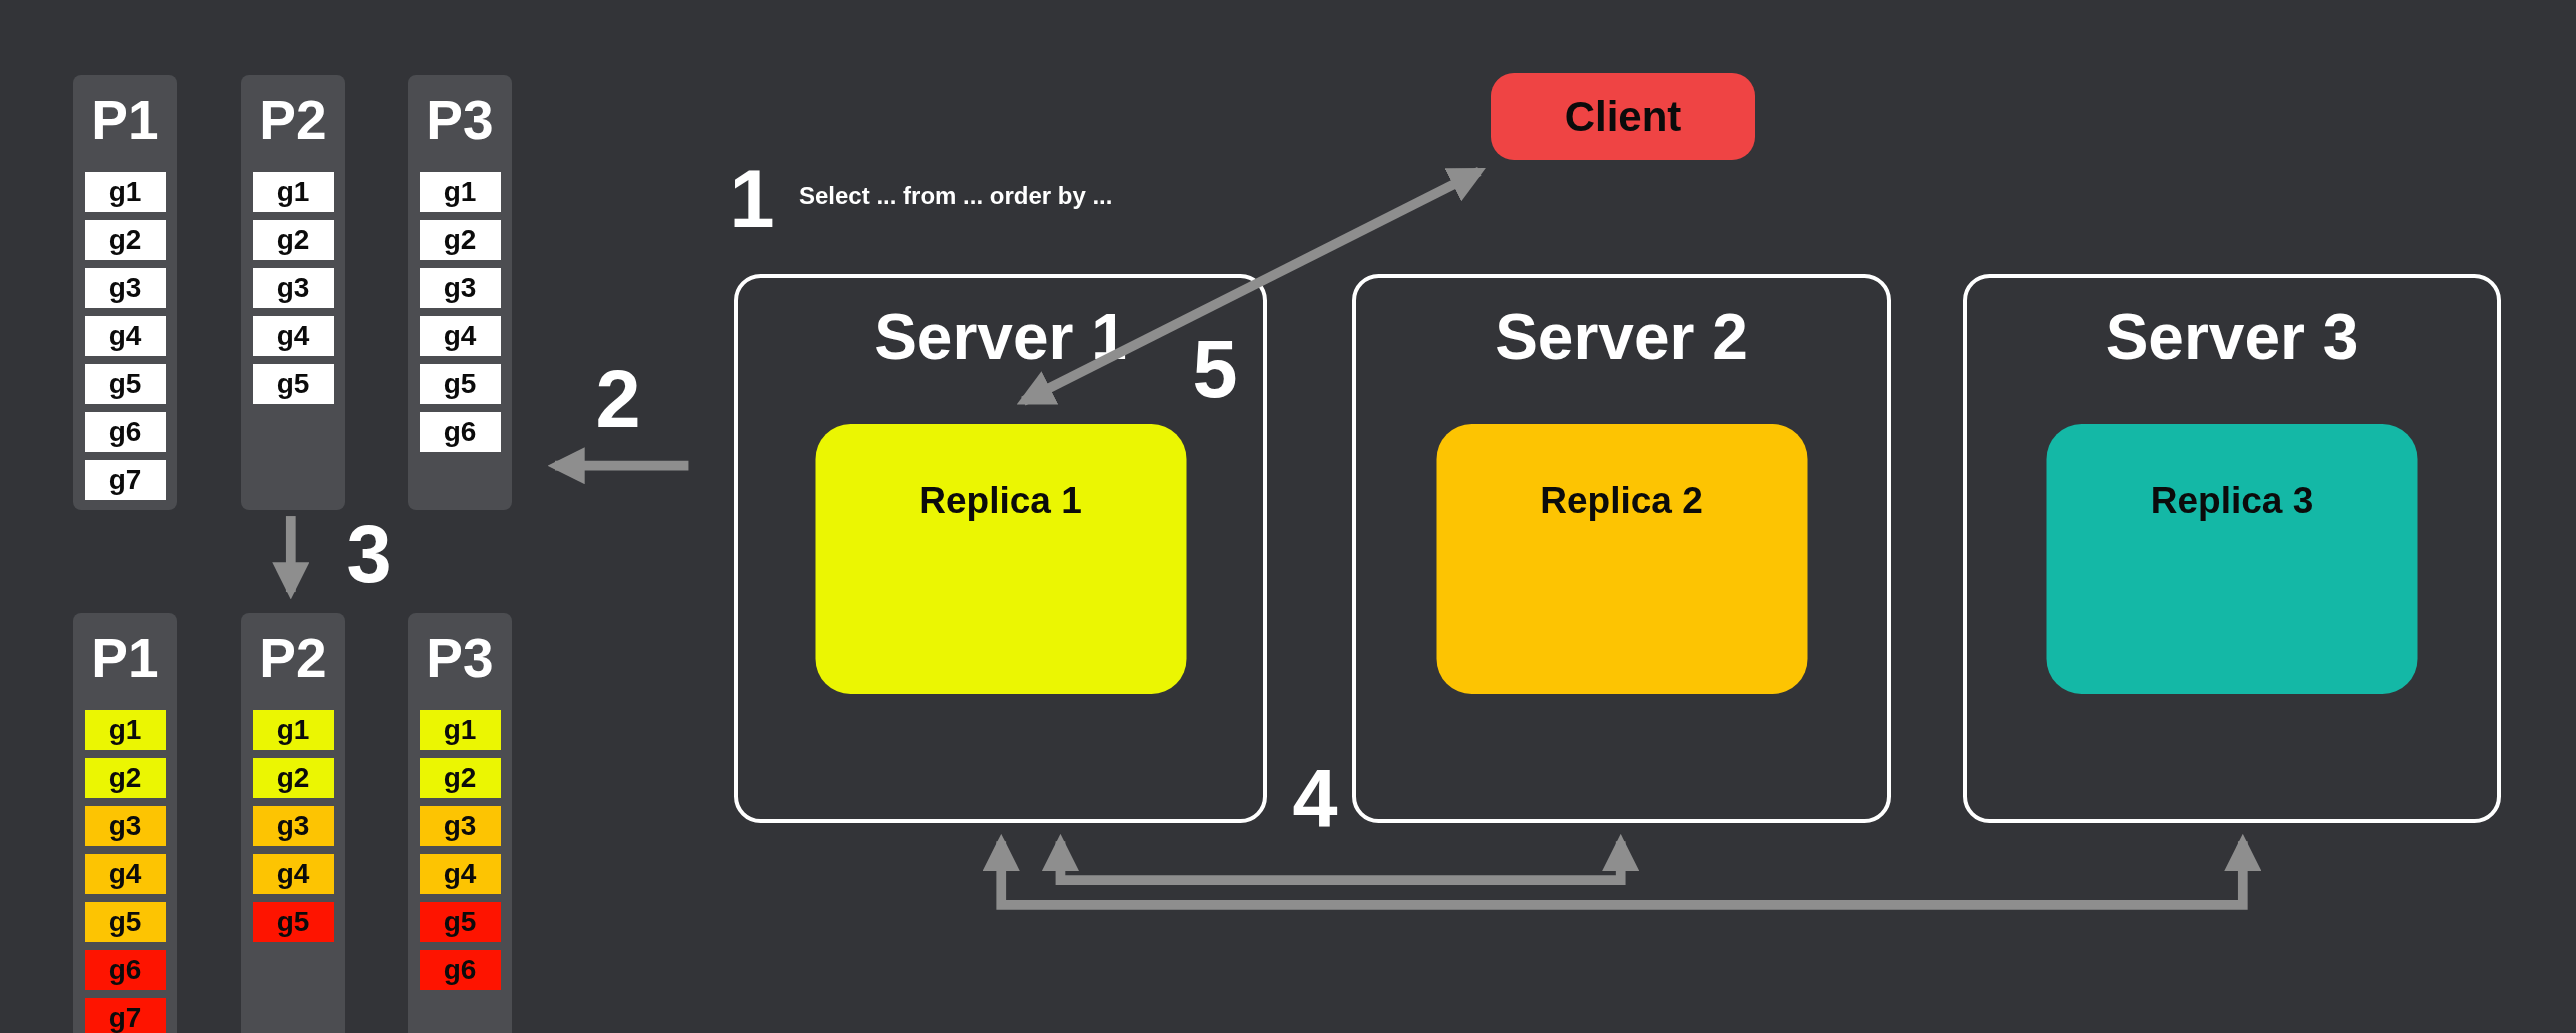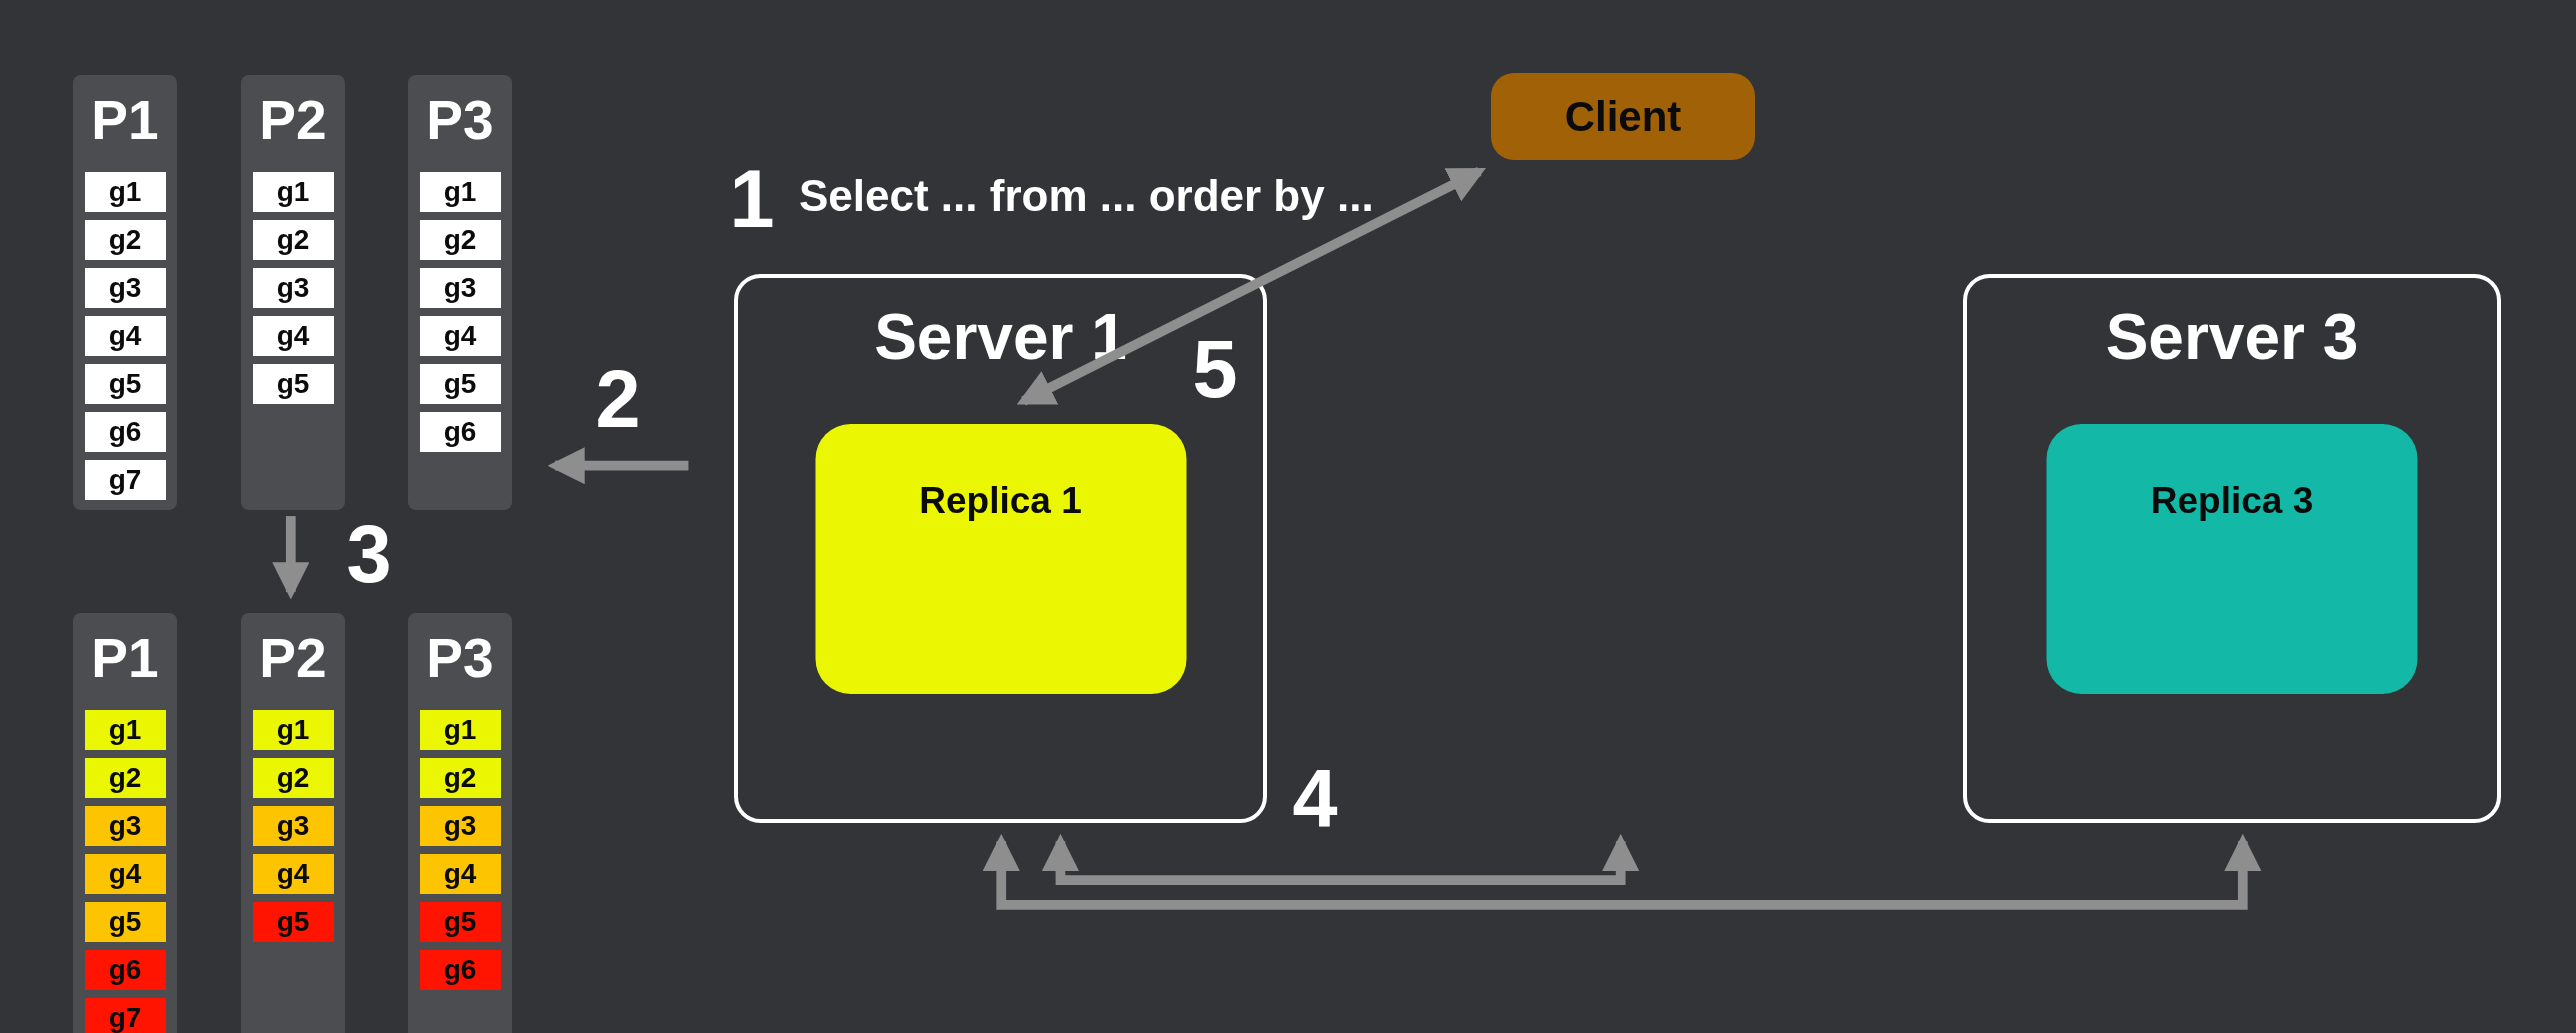--- a/index.html
+++ b/index.html
@@ -30,21 +30,21 @@
     display:flex;align-items:center;justify-content:center;
     font-size:42px;font-weight:700;color:var(--text-dark);}
 
   
   .num{position:absolute;transform:translate(-50%,-50%);font-size:81px;font-weight:700;color:var(--text-light);}
   .n1{left:752px;top:199px}.n2{left:618px;top:399px}.n3{left:369px;top:554px}
   .n4{left:1315px;top:798px}.n5{left:1215px;top:369px}
 
   
   .query{position:absolute;left:799px;top:196px;transform:translateY(-50%);
-    font-size:44px;font-weight:700;color:var(--text-light);white-space:nowrap;}
+    font-size:24px;font-weight:700;color:var(--text-light);white-space:nowrap;}
 
   
   svg.arrows{position:absolute;left:0;top:0;pointer-events:none;}
   .arrow{stroke:var(--arrow-gray);stroke-width:11;fill:none;}
   .ah{fill:var(--arrow-gray);}
 </style>
 </head>
 <body>
 
 <div class="canvas">
@@ -110,28 +110,34 @@
     <div class="cells">
         <div class="cell" style="background: rgb(235, 246, 2);">g1</div>
         <div class="cell" style="background: rgb(235, 246, 2);">g2</div>
         <div class="cell" style="background: rgb(253, 196, 2);">g3</div>
         <div class="cell" style="background: rgb(253, 196, 2);">g4</div>
         <div class="cell" style="background: rgb(254, 20, 0);">g5</div>
         <div class="cell" style="background: rgb(254, 20, 0);">g6</div>
       </div>
   </div>
 
-  <div class="client" style="background: #a16207;">
+  <div class="client" style="background: #ef4444;">
     <span>Client</span>
   </div>
 
   <div class="server s1">
     <div class="stitle">Server 1</div>
     <div class="replica" style="background: rgb(235, 246, 2);">
       <div class="rtitle">Replica 1</div>
+    </div>
+  </div>
+  <div class="server s2">
+    <div class="stitle">Server 2</div>
+    <div class="replica" style="background: rgb(253, 196, 2);">
+      <div class="rtitle">Replica 2</div>
     </div>
   </div>
   <div class="server s3">
     <div class="stitle">Server 3</div>
     <div class="replica" style="background: #14b8a6;">
       <div class="rtitle">Replica 3</div>
     </div>
   </div>
 
   <div class="num n1">1</div>

